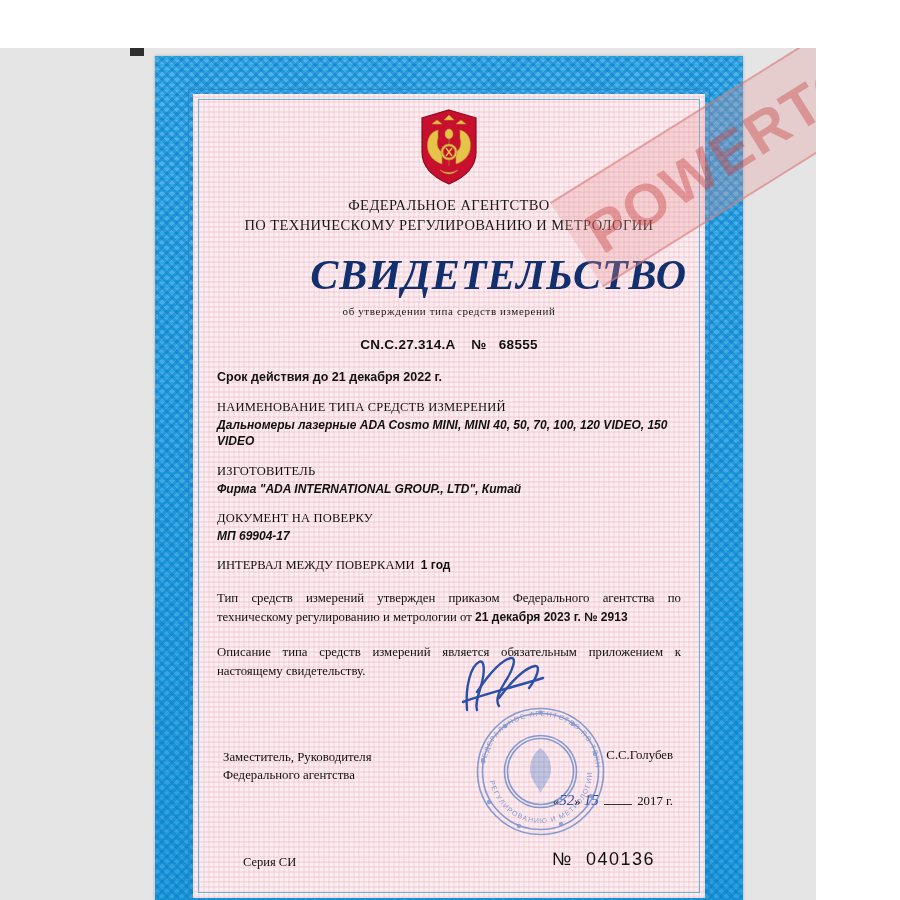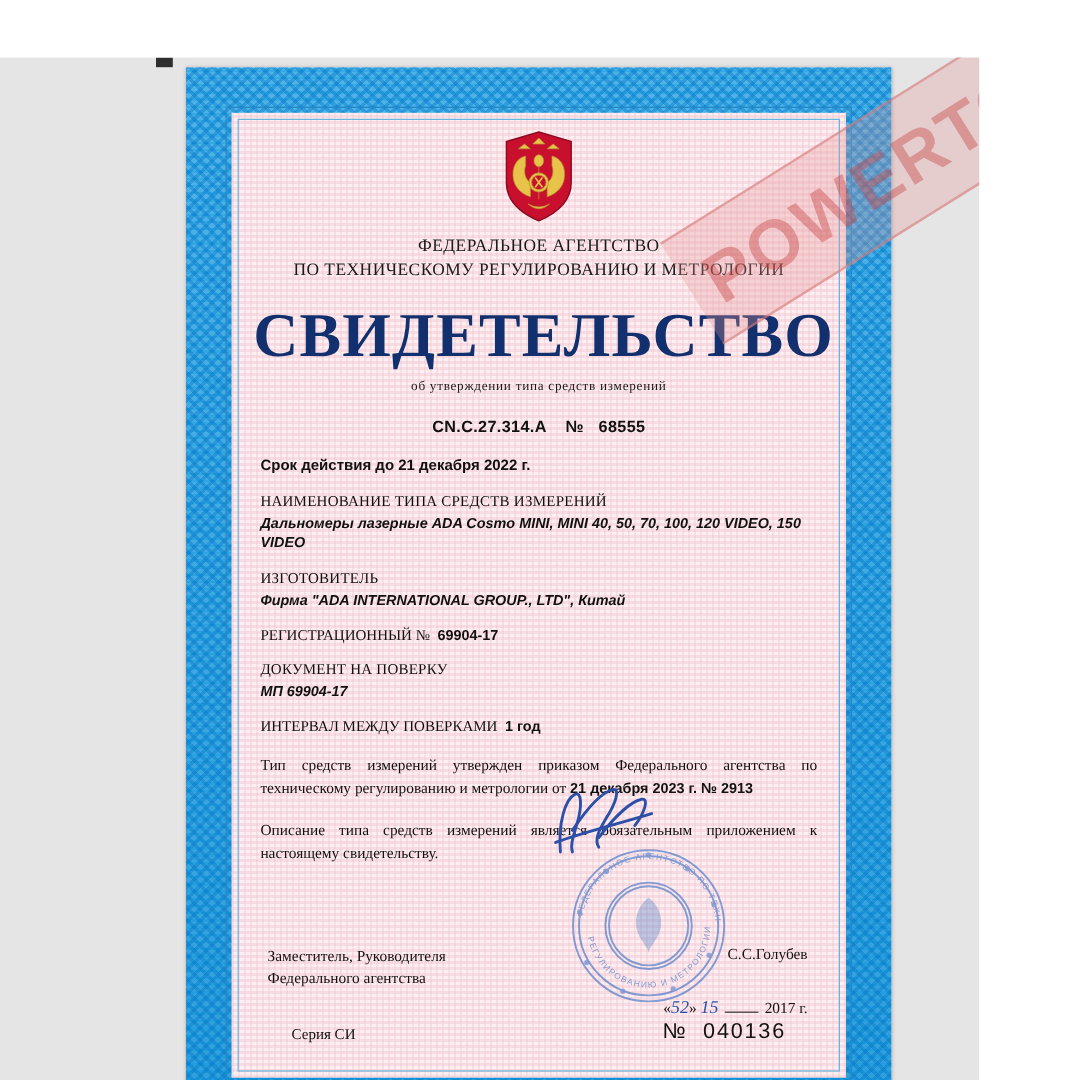--- a/index.html
+++ b/index.html
@@ -91,23 +91,24 @@
     font-size: 14.5px;
     letter-spacing: 0.4px;
     color: #1a1a1a;
     line-height: 1.35;
   }
   .title {
     text-align: right;
     margin-top: 16px;
     font-family: "Liberation Serif", serif;
     font-weight: bold;
-    font-size: 52px;
+    font-size: 42px;
     letter-spacing: 1px;
     color: #12306e;
+    font-style: italic;
   }
   .subtitle {
     text-align: center;
     margin-top: 6px;
     font-size: 11px;
     letter-spacing: 0.6px;
     color: #1a1a1a;
   }
   .regnum {
     text-align: center;
@@ -347,24 +348,20 @@
         <div class="field">
           <div class="field-label">НАИМЕНОВАНИЕ ТИПА СРЕДСТВ ИЗМЕРЕНИЙ</div>
           <div class="field-value">Дальномеры лазерные ADA Cosmo MINI, MINI 40, 50, 70, 100, 120 VIDEO, 150 VIDEO</div>
         </div>
 
         <div class="field">
           <div class="field-label">ИЗГОТОВИТЕЛЬ</div>
           <div class="field-value">Фирма "ADA INTERNATIONAL GROUP., LTD", Китай</div>
         </div>
 
-        <div class="field-inline">
-          <span>РЕГИСТРАЦИОННЫЙ №</span>
-          &nbsp;<b>69904-17</b>
-        </div>
 
         <div class="field">
           <div class="field-label">ДОКУМЕНТ НА ПОВЕРКУ</div>
           <div class="field-value">МП 69904-17</div>
         </div>
 
         <div class="field-inline">
           <span>ИНТЕРВАЛ МЕЖДУ ПОВЕРКАМИ</span>
           &nbsp;<b>1 год</b>
         </div>

